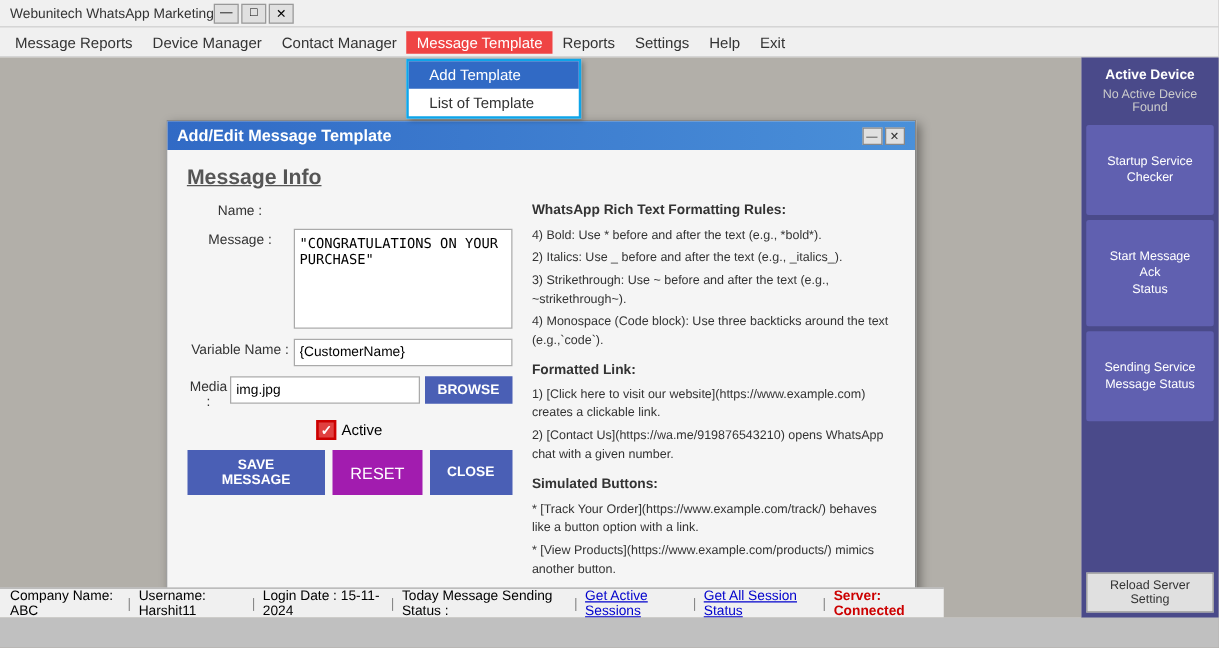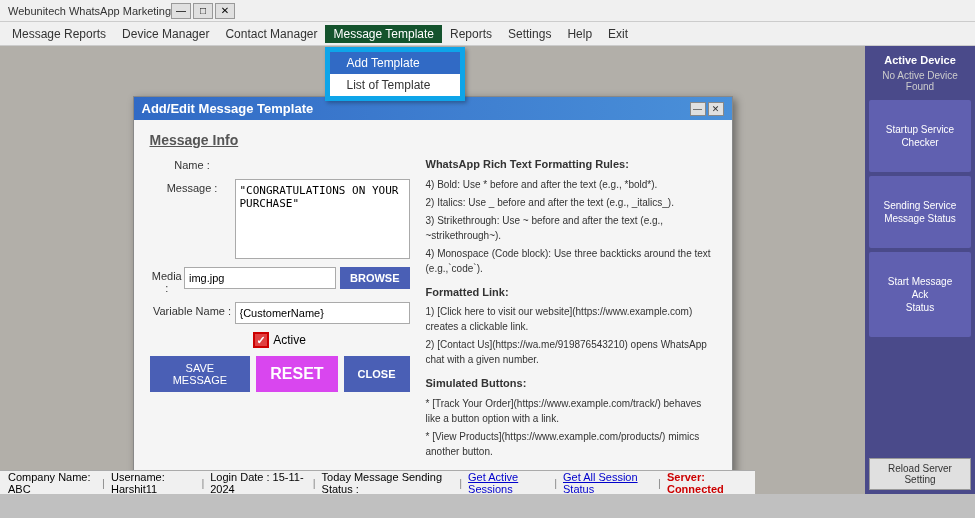--- a/index.html
+++ b/index.html
@@ -53,31 +53,31 @@
       border-bottom: 1px solid #ccc;
     }
     .menu-item {
       padding: 2px 8px;
       font-size: 12px;
       cursor: pointer;
       color: #333;
       position: relative;
     }
     .menu-item.has-dropdown {
-      background: #14532d;
+      background: #ef4444;
       color: white;
     }
 
     
     .dropdown {
       position: absolute;
       top: 22px;
       left: 0;
       background: white;
-      border: 5px solid #0ea5e9;
+      border: 2px solid #0ea5e9;
       box-shadow: 2px 2px 4px rgba(0,0,0,0.3);
       z-index: 1000;
       min-width: 140px;
     }
     .dropdown-item {
       padding: 4px 16px;
       cursor: pointer;
       font-size: 12px;
       color: #333;
     }
@@ -184,21 +184,21 @@
       display: flex;
       align-items: center;
       justify-content: center;
       color: #333;
     }
     .dialog-body {
       padding: 12px 16px;
       background: #f5f5f5;
     }
     .dialog-section-title {
-      font-size: 14px;
+      font-size: 17px;
       color: #555;
       font-weight: bold;
       margin-bottom: 8px;
       text-decoration: underline;
     }
     .form-row {
       display: flex;
       align-items: flex-start;
       margin-bottom: 8px;
     }
@@ -316,30 +316,30 @@
       justify-content: center;
       gap: 6px;
       margin-top: 4px;
     }
     .btn-save {
       background: #4a5fb5;
       color: white;
       border: none;
       padding: 6px 14px;
       font-size: 11px;
-      font-weight: normal;
+      font-weight: bold;
       cursor: pointer;
     }
     .btn-reset {
-      background: #d946ef;
+      background: #a21caf;
       color: white;
       border: none;
       padding: 6px 14px;
-      font-size: 16px;
-      font-weight: bold;
+      font-size: 13px;
+      font-weight: normal;
       cursor: pointer;
     }
     .btn-close {
       background: #4a5fb5;
       color: white;
       border: none;
       padding: 6px 14px;
       font-size: 11px;
       font-weight: bold;
       cursor: pointer;
@@ -428,28 +428,28 @@
             <div class="form-row">
               <span class="form-label">Name :</span>
             </div>
 
             <div class="form-row">
               <span class="form-label">Message :</span>
               <textarea class="form-textarea" style="">"CONGRATULATIONS ON YOUR PURCHASE"</textarea>
             </div>
 
             <div class="form-row">
+              <span class="form-label">Variable Name :</span>
+              <input class="form-input" type="text" value="{CustomerName}" style="">
+            </div>
+
+            <div class="form-row">
               <span class="form-label">Media :</span>
               <input class="media-input" type="text" value="img.jpg" style="">
               <button class="browse-btn">BROWSE</button>
-            </div>
-
-            <div class="form-row">
-              <span class="form-label">Variable Name :</span>
-              <input class="form-input" type="text" value="{CustomerName}" style="">
             </div>
 
             <div class="active-row">
               <div class="checkbox-container">
                 <div class="checkbox-red">
                   <span class="check-mark">✓</span>
                 </div>
                 <span>Active</span>
               </div>
             </div>
@@ -494,19 +494,19 @@
       <a class="status-link">Get All Session Status</a>
       <span class="status-sep">|</span>
       <span class="status-server">Server: Connected</span>
     </div>
   </div>
 
   <div class="right-panel">
     <div class="right-panel-title">Active Device</div>
     <div class="right-panel-subtitle">No Active Device Found</div>
     <button class="right-panel-btn">Startup Service<br>Checker</button>
+    <button class="right-panel-btn">Start Message<br>Ack<br>Status</button>
     <button class="right-panel-btn">Sending Service<br>Message Status</button>
-    <button class="right-panel-btn">Start Message<br>Ack<br>Status</button>
     <div class="spacer"></div>
     <div class="reload-btn">Reload Server Setting</div>
   </div>
 
 </div>
 
 </body></html>

